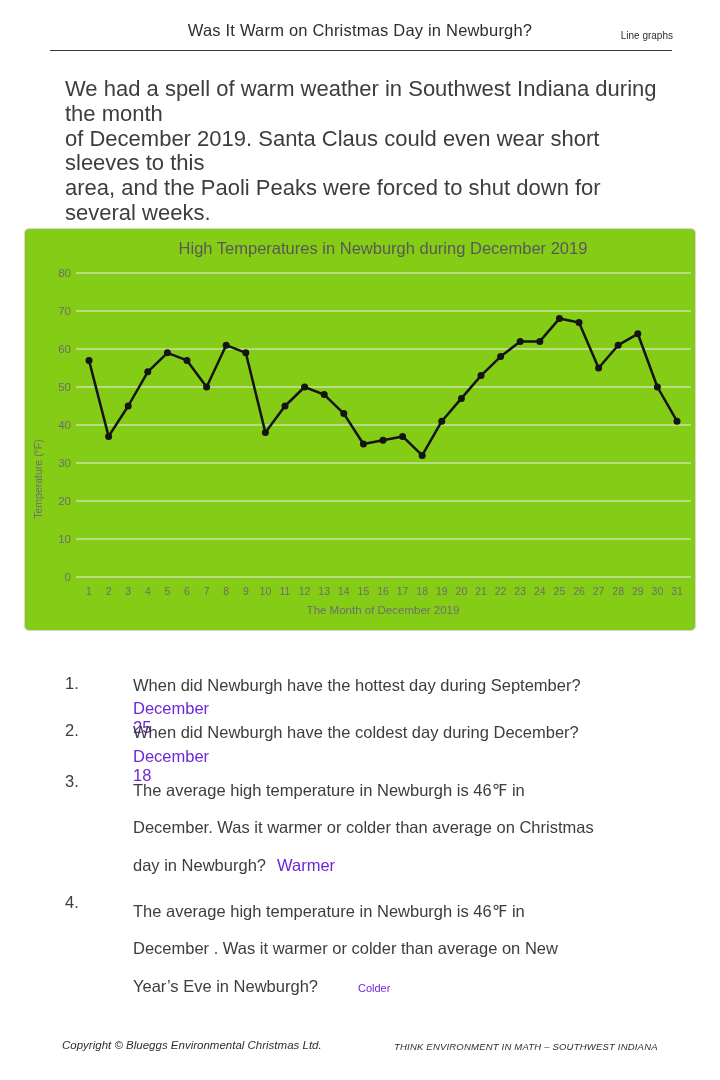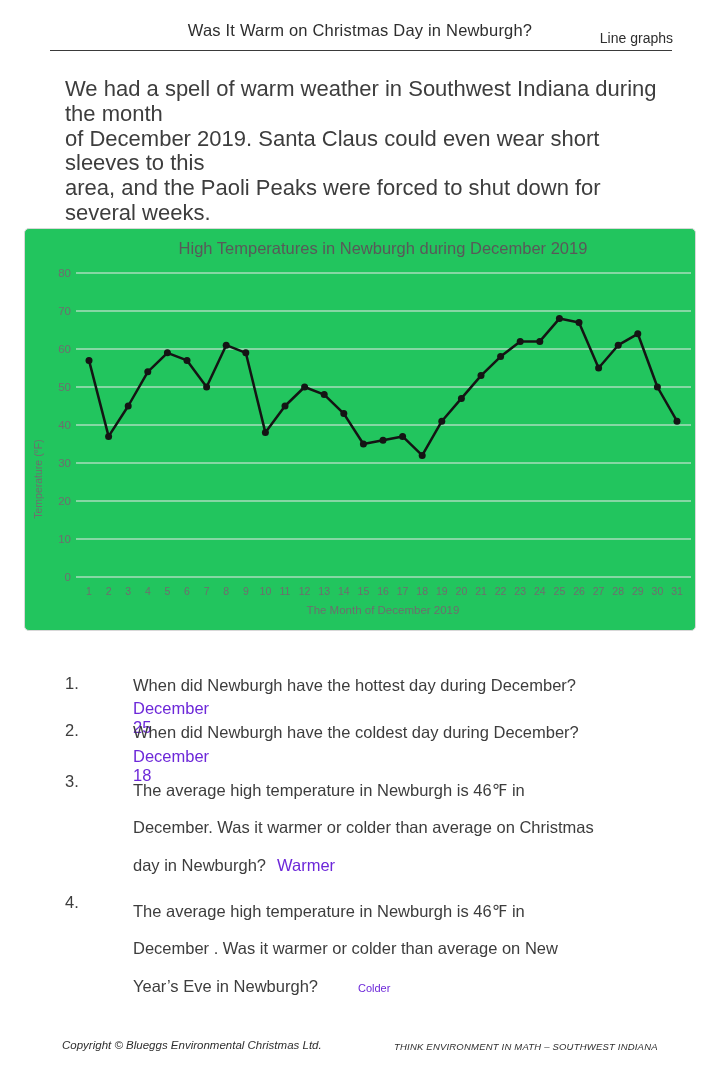--- a/index.html
+++ b/index.html
@@ -9,34 +9,34 @@
     font-family: "Liberation Sans", "DejaVu Sans", sans-serif;
     color: #3d3d3d;
     overflow: hidden;
   }
   .page-title {
     position: absolute; top: 21px; left: 0; width: 720px;
     text-align: center; font-size: 16.5px; color: #2e2e2e; letter-spacing: 0.2px;
   }
   .corner-tag {
     position: absolute; top: 30px; right: 47px;
-    font-size: 14px; color: #2e2e2e;
+    font-size: 10px; color: #2e2e2e;
   }
   .header-rule {
     position: absolute; top: 50px; left: 50px; width: 622px; height: 0;
     border-top: 1.4px solid #3a3a3a;
   }
   .intro {
     position: absolute; top: 77px; left: 65px; width: 600px;
     font-size: 22px; line-height: 24.8px; color: #3d3d3d;
     white-space: pre-line;
   }
   .chart-box {
     position: absolute; top: 228px; left: 24px; width: 672px; height: 403px;
-    border: 1px solid #d8d8d8; border-radius: 5px; background: #22c55e;
+    border: 1px solid #d8d8d8; border-radius: 5px; background: #84cc16;
   }
   .chart-box svg { display: block; width: 672px; height: 403px; }
   .questions { position: absolute; top: 0; left: 0; }
   .q-number {
     position: absolute; left: 65px; font-size: 16.5px; color: #3d3d3d;
   }
   .q-text {
     position: absolute; left: 133px; width: 560px; font-size: 16.5px;
     color: #3d3d3d; white-space: pre-line;
   }
@@ -155,21 +155,21 @@
       <circle cx="593.2" cy="116.20000000000002" r="3.5" fill="#141414"></circle>
       <circle cx="612.8000000000001" cy="104.80000000000001" r="3.5" fill="#141414"></circle>
       <circle cx="632.4000000000001" cy="158" r="3.5" fill="#141414"></circle>
       <circle cx="652" cy="192.20000000000002" r="3.5" fill="#141414"></circle>
     </svg>
 </div>
 
 <div class="questions">
 
   <span class="q-number" style="top:674px">1.</span>
-  <div class="q-text q-simple" style="top:674px">When did Newburgh have the hottest day during December?</div>
+  <div class="q-text q-simple" style="top:674px">When did Newburgh have the hottest day during September?</div>
   <div class="answer-red answer-below" style="top:699px">December 25</div>
 
   <span class="q-number" style="top:721px">2.</span>
   <div class="q-text q-simple" style="top:721px">When did Newburgh have the coldest day during December?</div>
   <div class="answer-red answer-below" style="top:747px">December 18</div>
 
   <span class="q-number" style="top:772px">3.</span>
   <div class="q-text q-spread" style="top:772px"><span>The average high temperature in Newburgh is 46℉ in
 December. Was it warmer or colder than average on Christmas
 day in Newburgh?</span><span class="answer-red answer-inline">Warmer</span></div>

